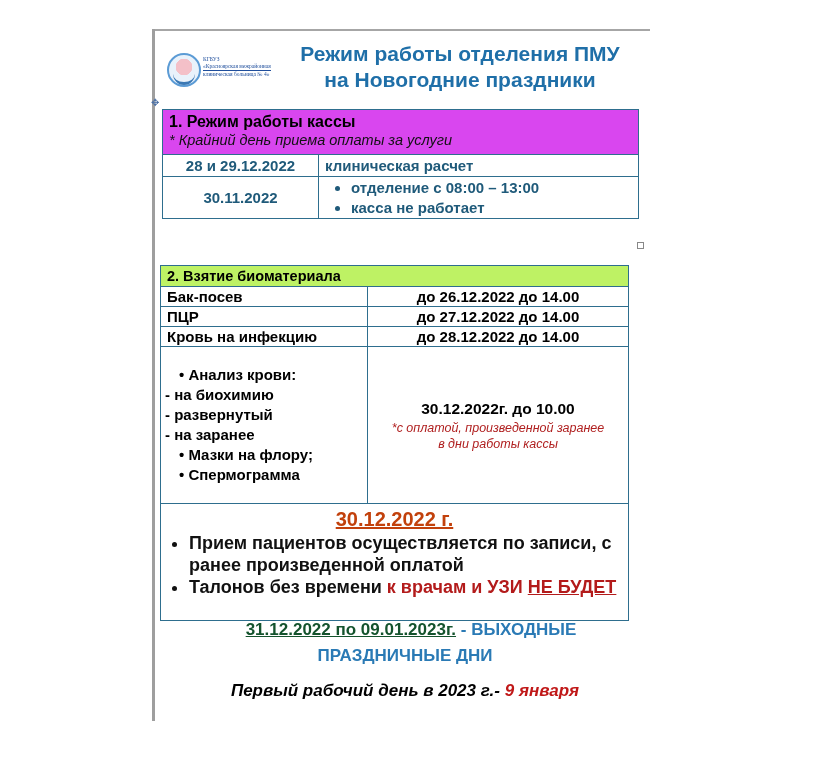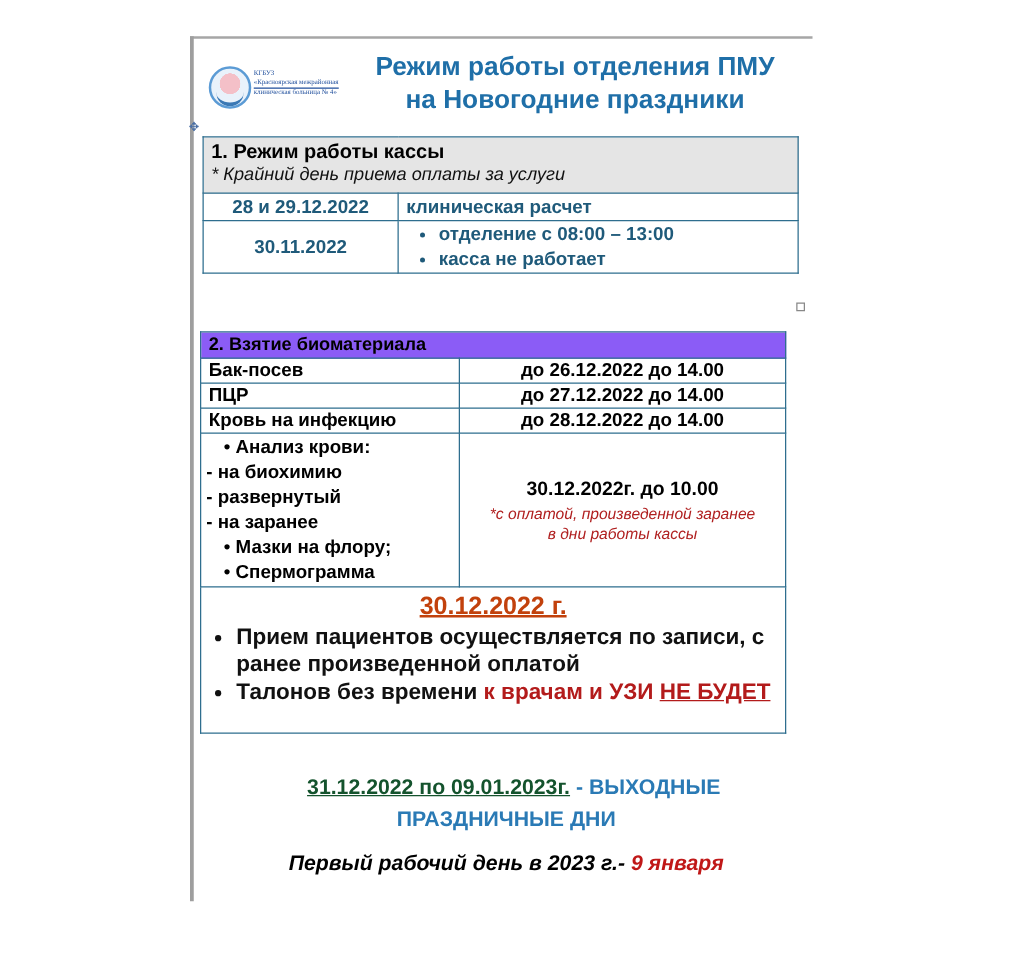--- a/index.html
+++ b/index.html
@@ -13,35 +13,35 @@
   .logo-circle { position:absolute; left:2px; top:2px; width:34px; height:34px; border-radius:50%; border:2px solid #5b9bd5; box-sizing:border-box; background:radial-gradient(circle at 50% 40%, #f4c0c8 0 35%, #e9f2fb 36%); }
   .logo-hands { position:absolute; left:8px; top:22px; width:22px; height:9px; border-bottom:3px solid #3b79b5; border-radius:0 0 12px 12px; }
   .logo-text { position:absolute; left:38px; top:5px; font-family:"Liberation Serif", serif; font-size:5.5px; line-height:7px; color:#1f4e9c; white-space:nowrap; }
   .logo-text div:nth-child(2){ border-bottom:1px solid #1f4e9c; }
 
   .title { position:absolute; left:270px; top:41px; width:380px; text-align:center; color:#1f6fa8; font-size:21px; font-weight:bold; line-height:26px; }
 
   table { border-collapse:collapse; position:absolute; }
   td { border:1.5px solid #2e6e8e; padding:0 6px; }
   .t1 { left:162px; top:109px; width:477px; }
-  .t1 .hdr { background:#e5e5e5; height:42px; vertical-align:top; padding-top:2px; }
+  .t1 .hdr { background:#d946ef; height:42px; vertical-align:top; padding-top:2px; }
   .t1 .hdr .h1 { font-weight:bold; font-size:16px; color:#000; line-height:19px; }
   .t1 .hdr .h2 { font-style:italic; font-size:14.5px; color:#111; line-height:18px; }
   .t1 .c1 { width:143px; text-align:center; font-weight:bold; font-size:15px; color:#1f5a7a; }
   .t1 .c2 { font-weight:bold; font-size:15px; color:#1f5a7a; }
   .t1 .r { height:22px; }
   .t1 .r3 { height:42px; }
   .t1 ul { margin:0; padding-left:26px; line-height:20px; }
 
   .t2 { left:160px; top:265px; width:469px; }
   .t2 td { border-color:#2e6e8e; }
-  .t2 .hdr { background:#8b5cf6; height:20px; font-weight:bold; font-size:14.5px; color:#000; }
+  .t2 .hdr { background:#bef264; height:20px; font-weight:bold; font-size:14.5px; color:#000; }
   .t2 .lbl { width:194px; font-weight:bold; font-size:15px; color:#000; height:19px; }
   .t2 .val { text-align:center; font-weight:bold; font-size:15px; color:#000; }
-  .t2 .multi { vertical-align:top; padding:1px 4px; line-height:20px; }
+  .t2 .multi { vertical-align:top; padding:18px 4px; line-height:20px; }
   .t2 .multi .bul { padding-left:14px; }
   .t2 .big { text-align:center; vertical-align:middle; }
   .t2 .big .d { font-weight:bold; font-size:15.5px; color:#000; line-height:22px; }
   .t2 .big .n { font-style:italic; font-size:12.5px; color:#b02020; line-height:16px; }
   .t2 .bottom { height:112px; vertical-align:top; padding:2px 6px; }
   .t2 .bottom .d2 { text-align:center; font-weight:bold; font-size:20px; color:#c2410c; text-decoration:underline; line-height:26px; }
   .t2 .bottom ul { margin:0; padding-left:22px; font-weight:bold; font-size:18px; line-height:22px; color:#111; }
   .red { color:#b31b1b; }
   .redu { color:#b31b1b; text-decoration:underline; }
 

